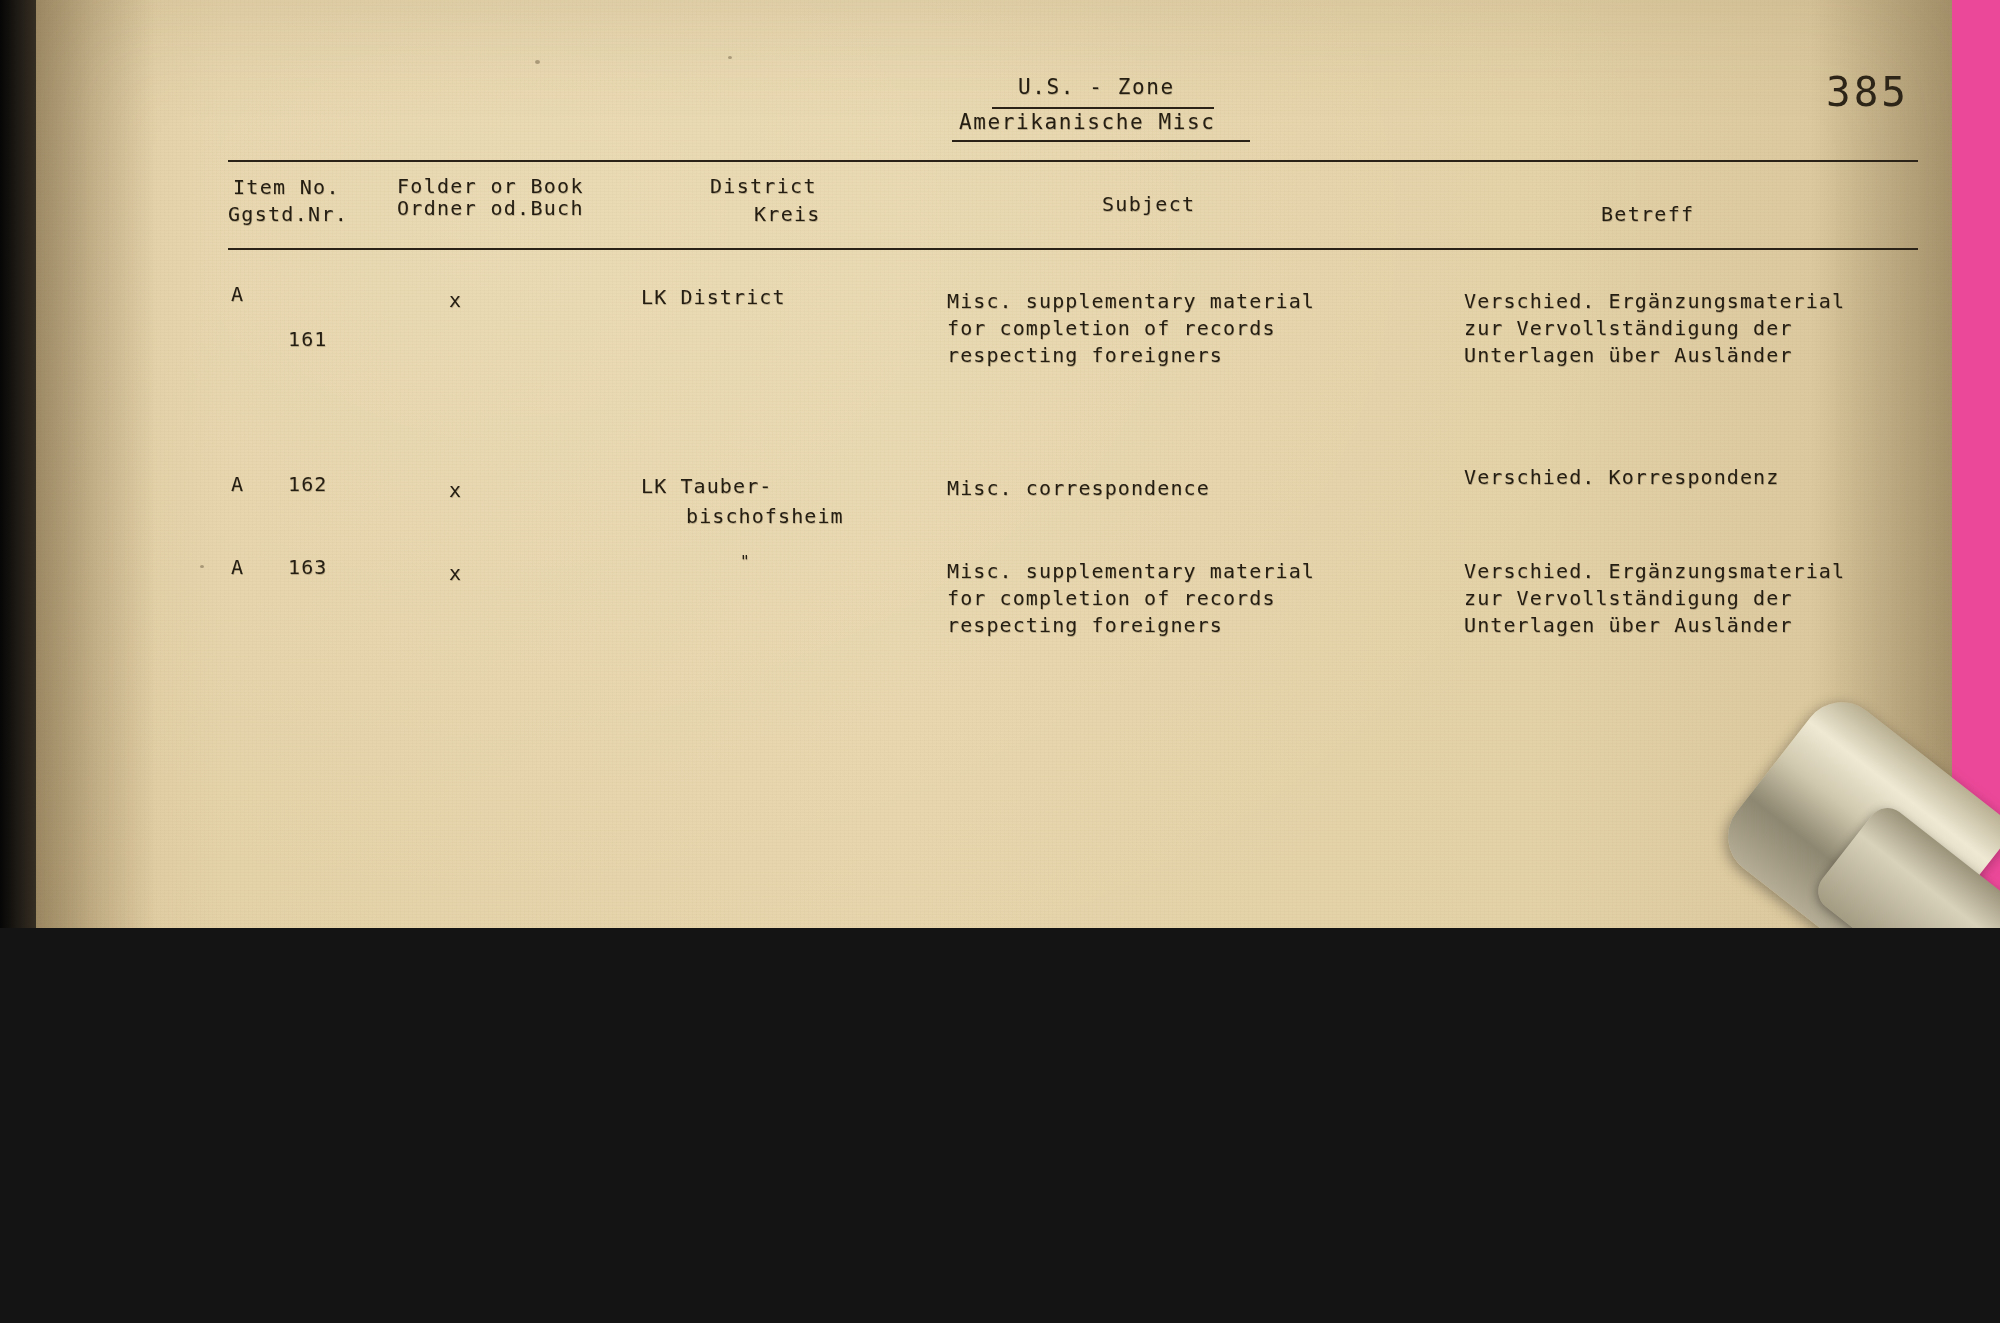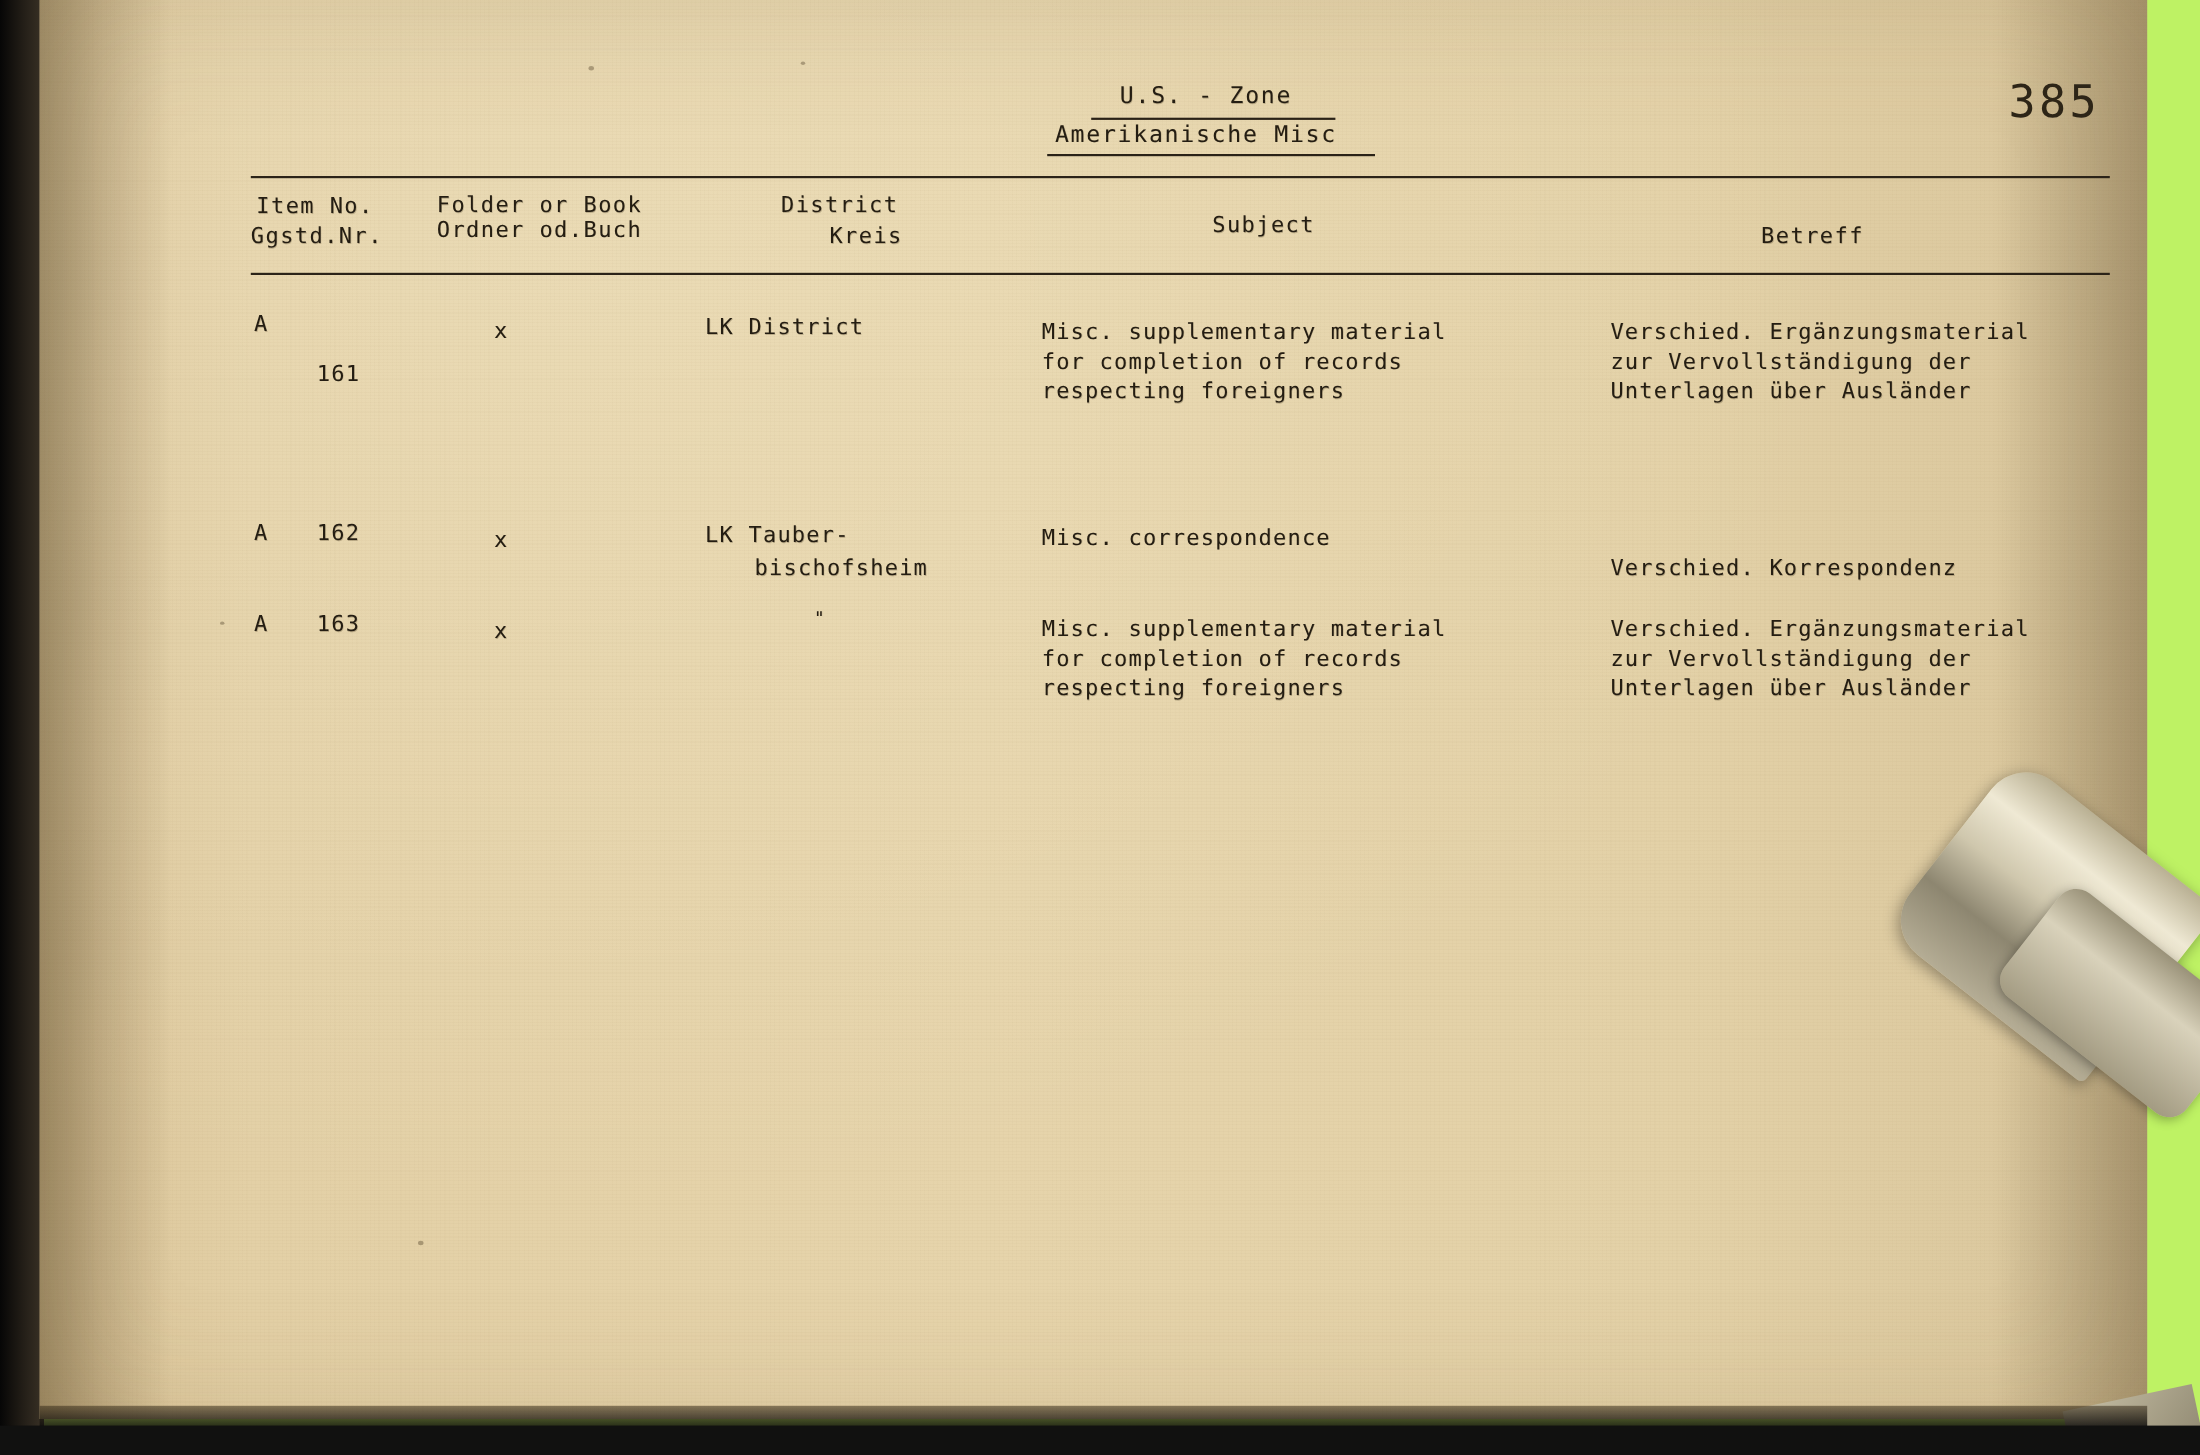--- a/index.html
+++ b/index.html
@@ -10,22 +10,22 @@
   body {
     width: 2000px;
     height: 1323px;
     overflow: hidden;
     font-family: "DejaVu Sans Mono", monospace;
   }
 
   #page {
     position: relative;
     width: 2000px;
-    height: 1323px;
-    background: #bef264;
+    height: 928px;
+    background: #ec4899;
     overflow: hidden;
   }
 
   
   .binding-left {
     position: absolute;
     left: 0; top: 0;
     width: 40px; height: 1323px;
     background: linear-gradient(to right, #060606 0%, #241f18 55%, #3a3226 100%);
   }
@@ -207,21 +207,21 @@
   <div class="t cell" style="left:1464px; top:288px;">Verschied. Ergänzungsmaterial
 zur Vervollständigung der
 Unterlagen über Ausländer</div>
 
   <div class="t cell" style="left:231px; top:471px;">A</div>
   <div class="t cell" style="left:288px; top:471px;">162</div>
   <div class="t cell" style="left:449px; top:477px;">x</div>
   <div class="t cell" style="left:641px; top:473px;text-align:center;">LK Tauber-</div>
   <div class="t cell" style="left:686px; top:503px;">bischofsheim</div>
   <div class="t cell" style="left:947px; top:475px;">Misc. correspondence</div>
-  <div class="t cell" style="left:1464px; top:503px;text-align:right;">Verschied. Korrespondenz</div>
+  <div class="t cell" style="left:1464px; top:464px;text-align:right;">Verschied. Korrespondenz</div>
 
   <div class="t cell" style="left:231px; top:554px;">A</div>
   <div class="t cell" style="left:288px; top:554px;">163</div>
   <div class="t cell" style="left:449px; top:560px;">x</div>
   <div class="t cell" style="left:740px; top:548px; font-size:16px;">"</div>
   <div class="t cell" style="left:947px; top:558px;">Misc. supplementary material
 for completion of records
 respecting foreigners</div>
   <div class="t cell" style="left:1464px; top:558px;">Verschied. Ergänzungsmaterial
 zur Vervollständigung der

